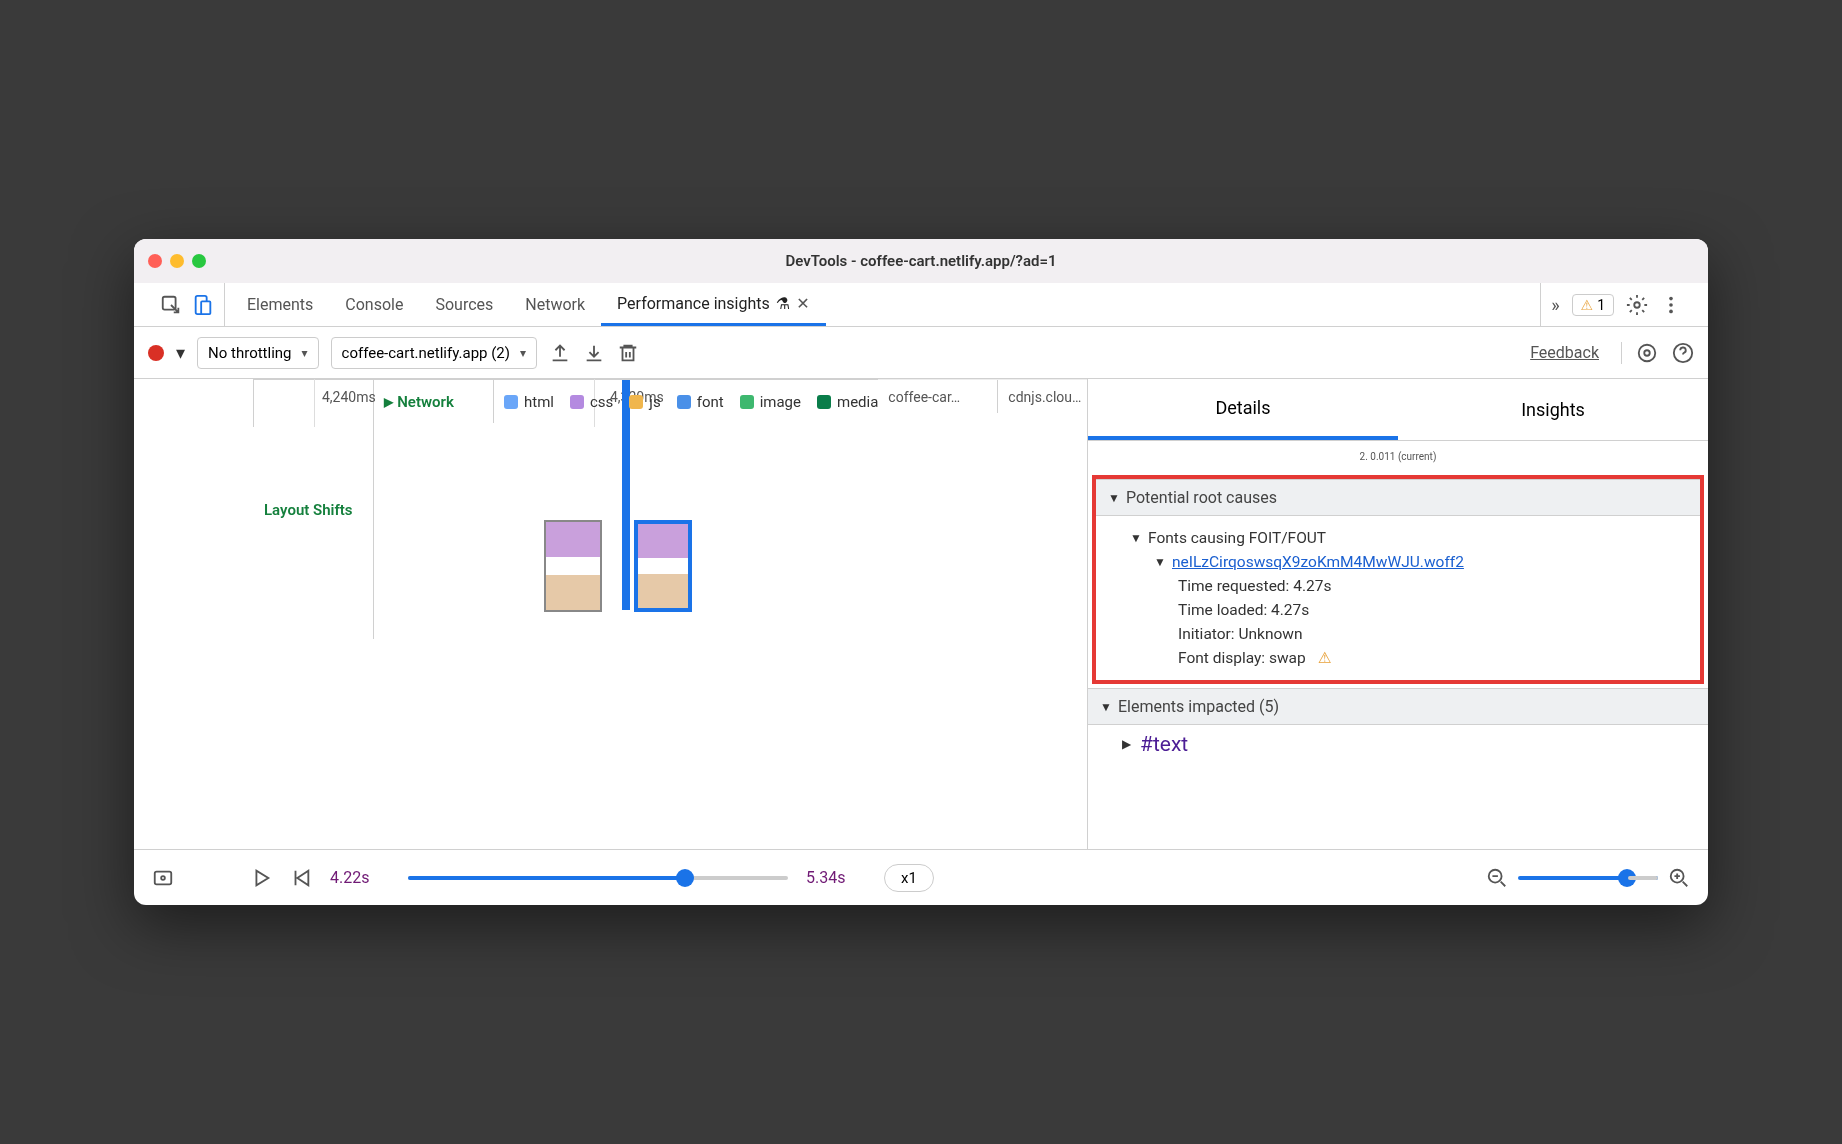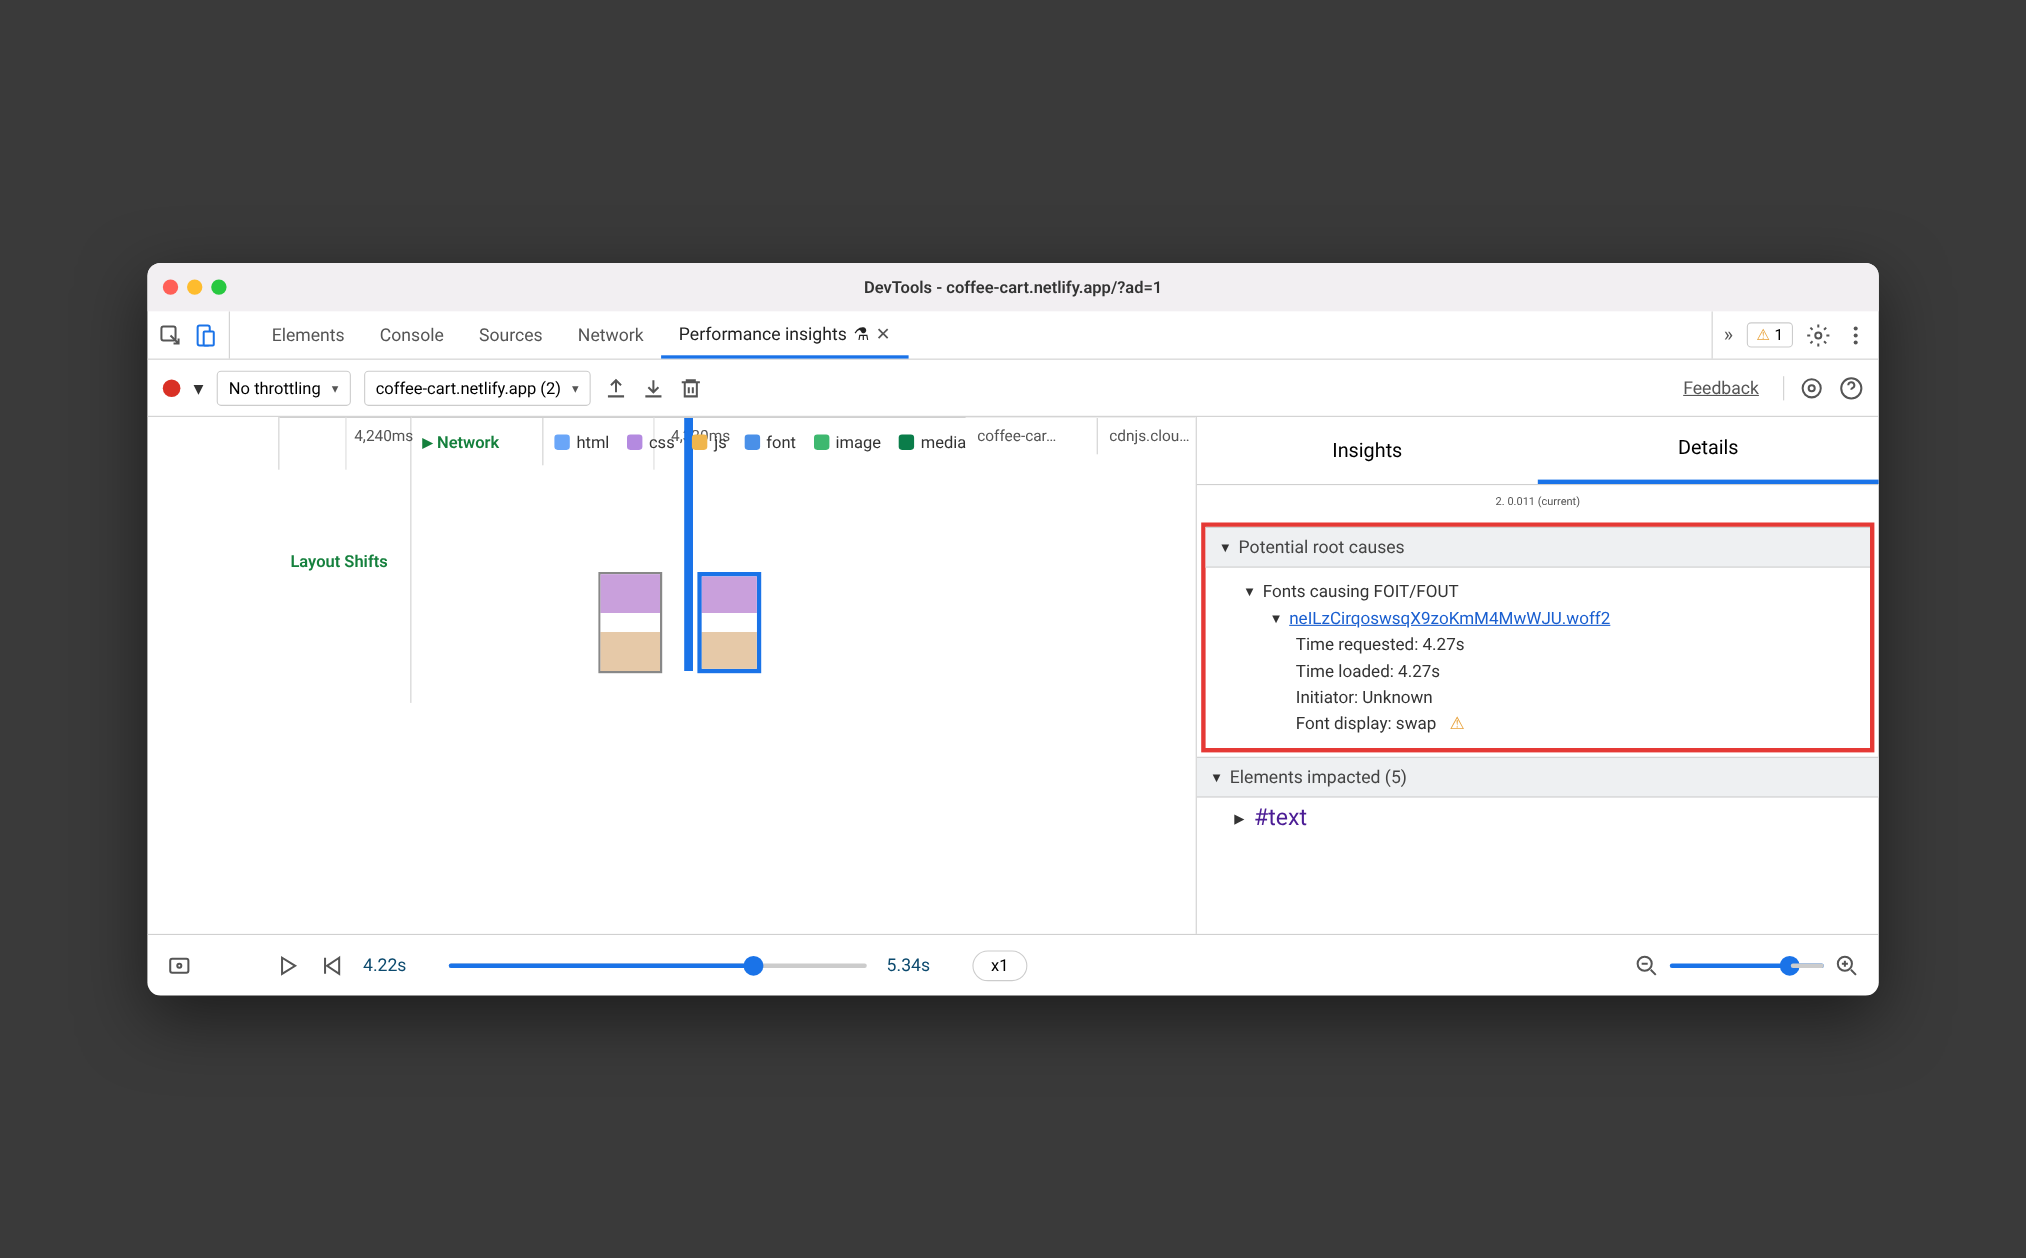--- a/index.html
+++ b/index.html
@@ -9,21 +9,21 @@
 
 .titlebar { height: 44px; background: #f2eff2; display: flex; align-items: center; padding: 0 14px; position: relative; }
 .traffic-lights { display: flex; gap: 8px; }
 .traffic-light { width: 14px; height: 14px; border-radius: 50%; }
 .tl-red { background: #ff5f57; }
 .tl-yellow { background: #febc2e; }
 .tl-green { background: #28c840; }
 .titlebar-title { position: absolute; left: 50%; transform: translateX(-50%); font-size: 15px; font-weight: 600; color: #333; }
 
 
-.tabs-bar { height: 44px; border-bottom: 1px solid #d0d0d0; display: flex; align-items: stretch; padding: 0 10px; gap: 22px; }
+.tabs-bar { height: 44px; border-bottom: 1px solid #d0d0d0; display: flex; align-items: stretch; padding: 0 26px; gap: 6px; }
 .tabs-left { display: flex; align-items: center; gap: 10px; padding-right: 10px; border-right: 1px solid #d0d0d0; }
 .tabs-list { display: flex; align-items: stretch; flex: 1; }
 .tab { display: flex; align-items: center; padding: 0 16px; font-size: 16px; color: #555; cursor: pointer; gap: 6px; }
 .tab.active { border-bottom: 3px solid #1a73e8; color: #222; }
 .tabs-right { display: flex; align-items: center; gap: 12px; padding-left: 10px; border-left: 1px solid #d0d0d0; }
 .chevron-more { font-size: 18px; color: #555; cursor: pointer; }
 .issues-badge { display: flex; align-items: center; gap: 4px; border: 1px solid #ccc; border-radius: 4px; padding: 2px 8px; font-size: 14px; }
 .issues-badge .icon { color: #e8a23b; }
 
 
@@ -87,21 +87,21 @@
 .tree-indent3 { padding-left:68px; }
 .disclosure { font-size:12px; color:#333; width:12px; }
 .link-text { color:#1a5fd0; text-decoration:underline; cursor:pointer; }
 .warn-icon { color:#e8a23b; margin-left:6px; }
 .impacted-text { color:#4c1d95; font-size:21px; }
 
 
 .bottombar { height: 56px; border-top:1px solid #d0d0d0; display:flex; align-items:center; padding:0 18px; gap:18px; }
 .bb-icon { width:22px; height:22px; color:#555; cursor:pointer; display:flex; align-items:center; justify-content:center; }
 .bb-spacer1 { width: 40px; }
-.time-label { font-size:16px; color:#0c4a6e; min-width:60px; }
+.time-label { font-size:16px; color:#701a75; min-width:60px; }
 .slider-track { width:380px; height:4px; background:#ccc; border-radius:2px; position:relative; }
 .slider-fill { position:absolute; left:0; top:0; bottom:0; background:#1a73e8; border-radius:2px; }
 .slider-thumb { position:absolute; width:18px; height:18px; border-radius:50%; background:#1a73e8; top:50%; transform:translate(-50%,-50%); }
 .speed-pill { border:1px solid #ccc; border-radius:16px; padding:4px 16px; font-size:15px; }
 .zoom-group { display:flex; align-items:center; gap:10px; margin-left:auto; }
 .zoom-track { width:140px; height:4px; background:#1a73e8; border-radius:2px; position:relative; }
 .zoom-track::after { content:''; position:absolute; right:0; top:0; bottom:0; width:30px; background:#ccc; border-radius:2px; }
 .zoom-thumb { position:absolute; width:18px; height:18px; border-radius:50%; background:#1a73e8; top:50%; left:78%; transform:translate(-50%,-50%); }
 
 svg { width:100%; height:100%; }
@@ -286,25 +286,25 @@
         <div class="content"></div>
       </div>
       <div class="layout-row netreq-row">
         <div class="label">cdnjs.clou…</div>
         <div class="content"></div>
       </div>
     </div>
 
     <div class="right-panel">
       <div class="right-tabs">
+        <div class="right-tab active">
+            <span>Details</span>
+          </div>
         <div class="right-tab">
             <span>Insights</span>
-          </div>
-        <div class="right-tab active">
-            <span>Details</span>
           </div>
       </div>
       <div class="right-body">
         <div class="peek-row">2. 0.011 (current)</div>
 
         <div class="highlight-box">
           <div class="section-header">
             <span class="disclosure">▼</span>
             <span>Potential root causes</span>
           </div>

